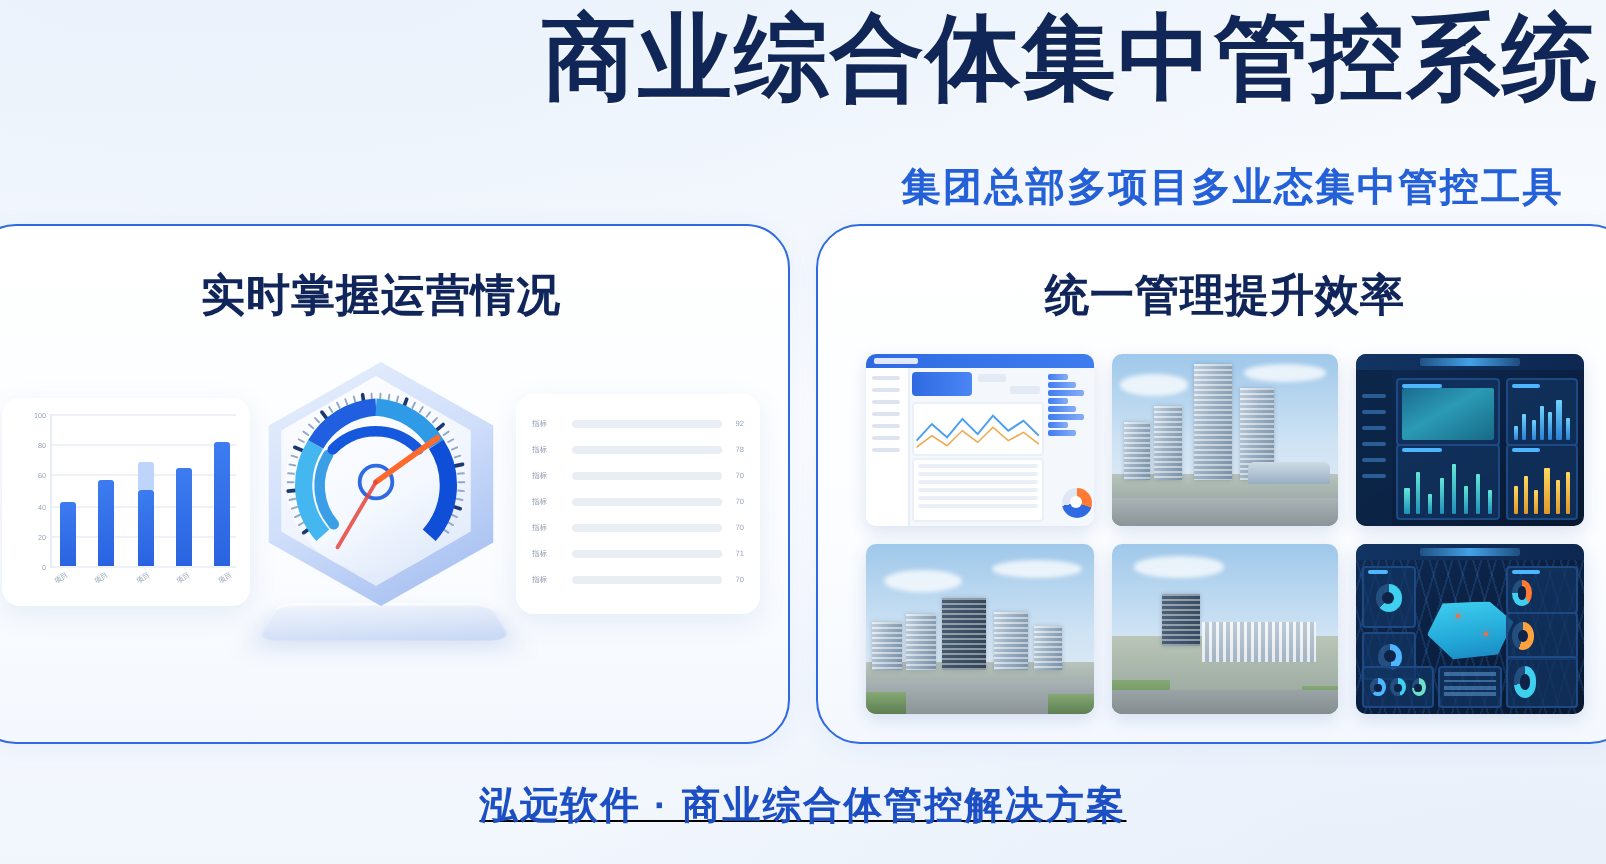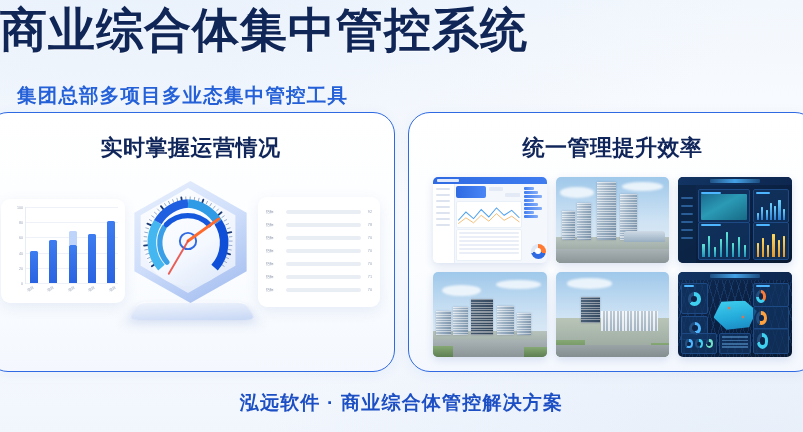--- a/index.html
+++ b/index.html
@@ -22,21 +22,22 @@
       radial-gradient(900px 420px at 15% -10%, #e9f1fb 0%, rgba(240,246,253,0) 70%),
       radial-gradient(700px 360px at 95% 110%, #e6eef9 0%, rgba(240,246,253,0) 72%),
       linear-gradient(180deg, #f2f7fd 0%, #fcfdff 45%, #f1f6fd 100%);
   }
 
   
   .header {
     position: absolute;
     left: 0; right: 4px; top: 0;
     height: 104px;
-    text-align: left;
+    text-align: right;
+    font-family: Liberation Serif, serif;
   }
   .main-title {
     margin: 0;
     padding-top: 2px;
     font-size: 47px;
     line-height: 56px;
     font-weight: bold;
     color: #102657;
     letter-spacing: 1px;
     text-shadow: 0 1px 0 rgba(255,255,255,.6);
@@ -343,20 +344,21 @@
              box-shadow: 0 0 3px #ff6a3d; }
 
   
   .footer {
     position: absolute;
     left: 0; right: 0; bottom: 0;
     height: 58px;
     display: flex;
     align-items: center;
     justify-content: center;
+    text-decoration: underline;
   }
   .footer-text {
     font-size: 19px;
     font-weight: bold;
     color: #1d4fc4;
     letter-spacing: 1.2px;
   }
 </style>
 </head>
 <body>

